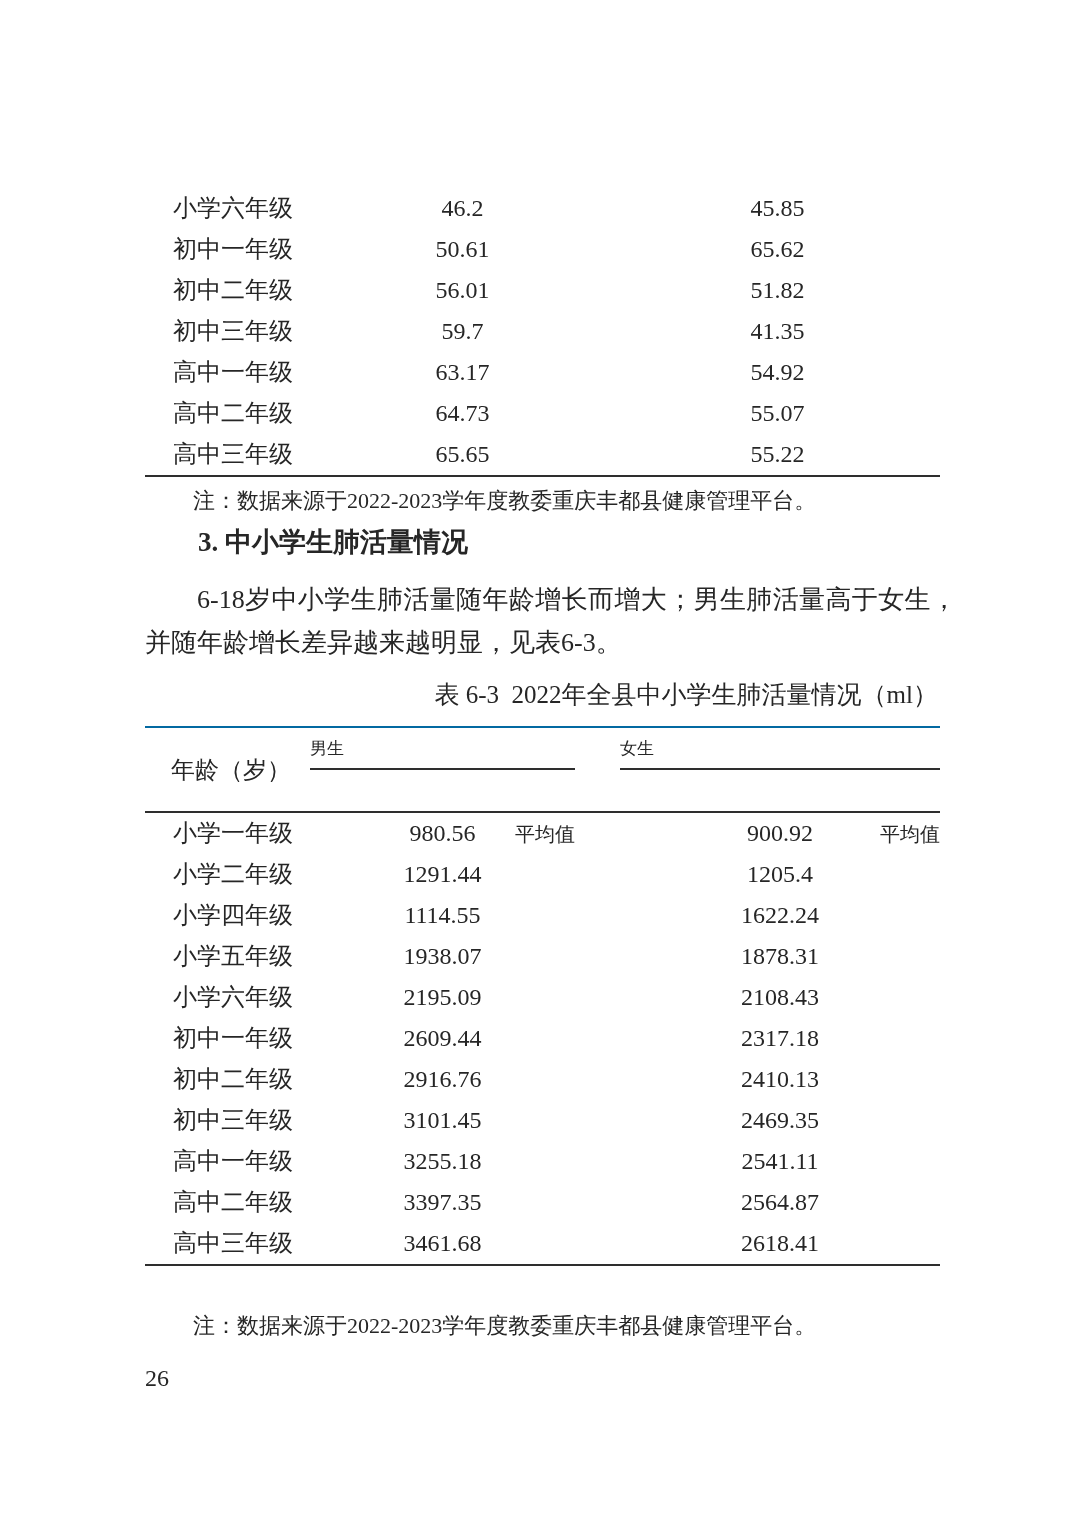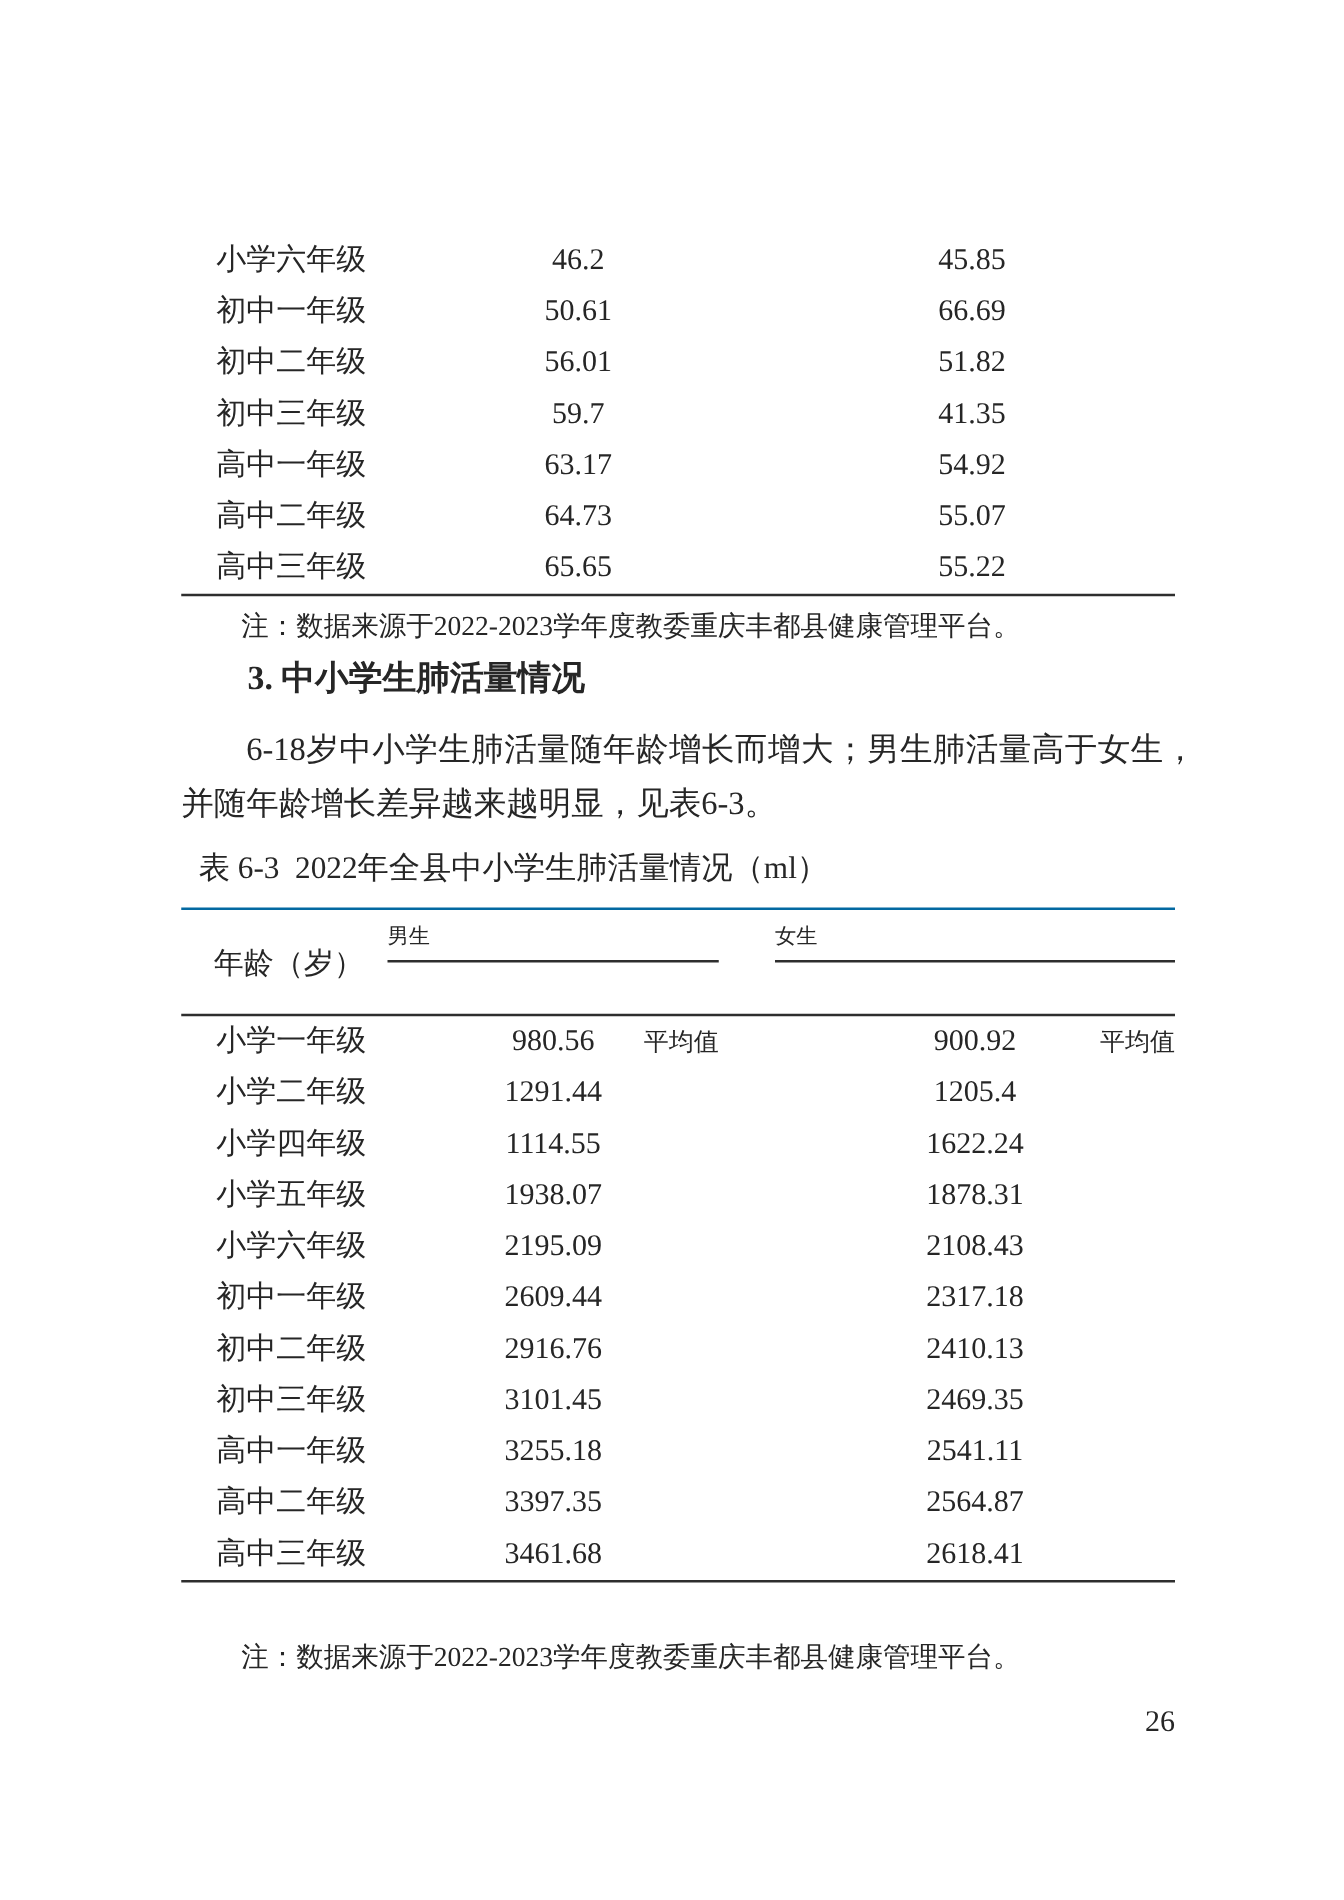--- a/index.html
+++ b/index.html
@@ -63,23 +63,23 @@
     left: 145px; top: 578px;
     width: 812px;
     font-size: 26px;
     line-height: 43px;
     text-align: justify;
     text-indent: 2em;
   }
 
   .caption {
     position: absolute;
-    left: 159px; top: 681px;
-    width: 795px;
-    text-align: left;
+    left: 143px; top: 681px;
+    width: 795px;
+    text-align: right;
     font-size: 25px;
     line-height: 28px;
     white-space: pre;
   }
 
   
   .t2 {
     position: absolute;
     left: 145px; top: 726px;
     width: 795px;
@@ -127,40 +127,40 @@
     height: 41px;
     line-height: 41px;
   }
   .t2 .tcell-num.male   { grid-column: 2; }
   .t2 .tcell-num.female { grid-column: 4; }
 
   .pageno {
     position: absolute;
     left: 145px; top: 1365px;
     width: 795px;
-    text-align: right;
+    text-align: left;
     font-size: 24px;
     line-height: 26px;
   }
 </style>
 </head>
 <body>
 
 <div class="page">
 
   <div class="t1">
     <div class="tr">
       <span class="tcell-label">小学六年级</span>
       <span class="tcell-num">46.2</span>
       <span class="tcell-num">45.85</span>
     </div>
     <div class="tr">
       <span class="tcell-label">初中一年级</span>
       <span class="tcell-num">50.61</span>
-      <span class="tcell-num">66.69</span>
+      <span class="tcell-num">65.62</span>
     </div>
     <div class="tr">
       <span class="tcell-label">初中二年级</span>
       <span class="tcell-num">56.01</span>
       <span class="tcell-num">51.82</span>
     </div>
     <div class="tr">
       <span class="tcell-label">初中三年级</span>
       <span class="tcell-num">59.7</span>
       <span class="tcell-num">41.35</span>

